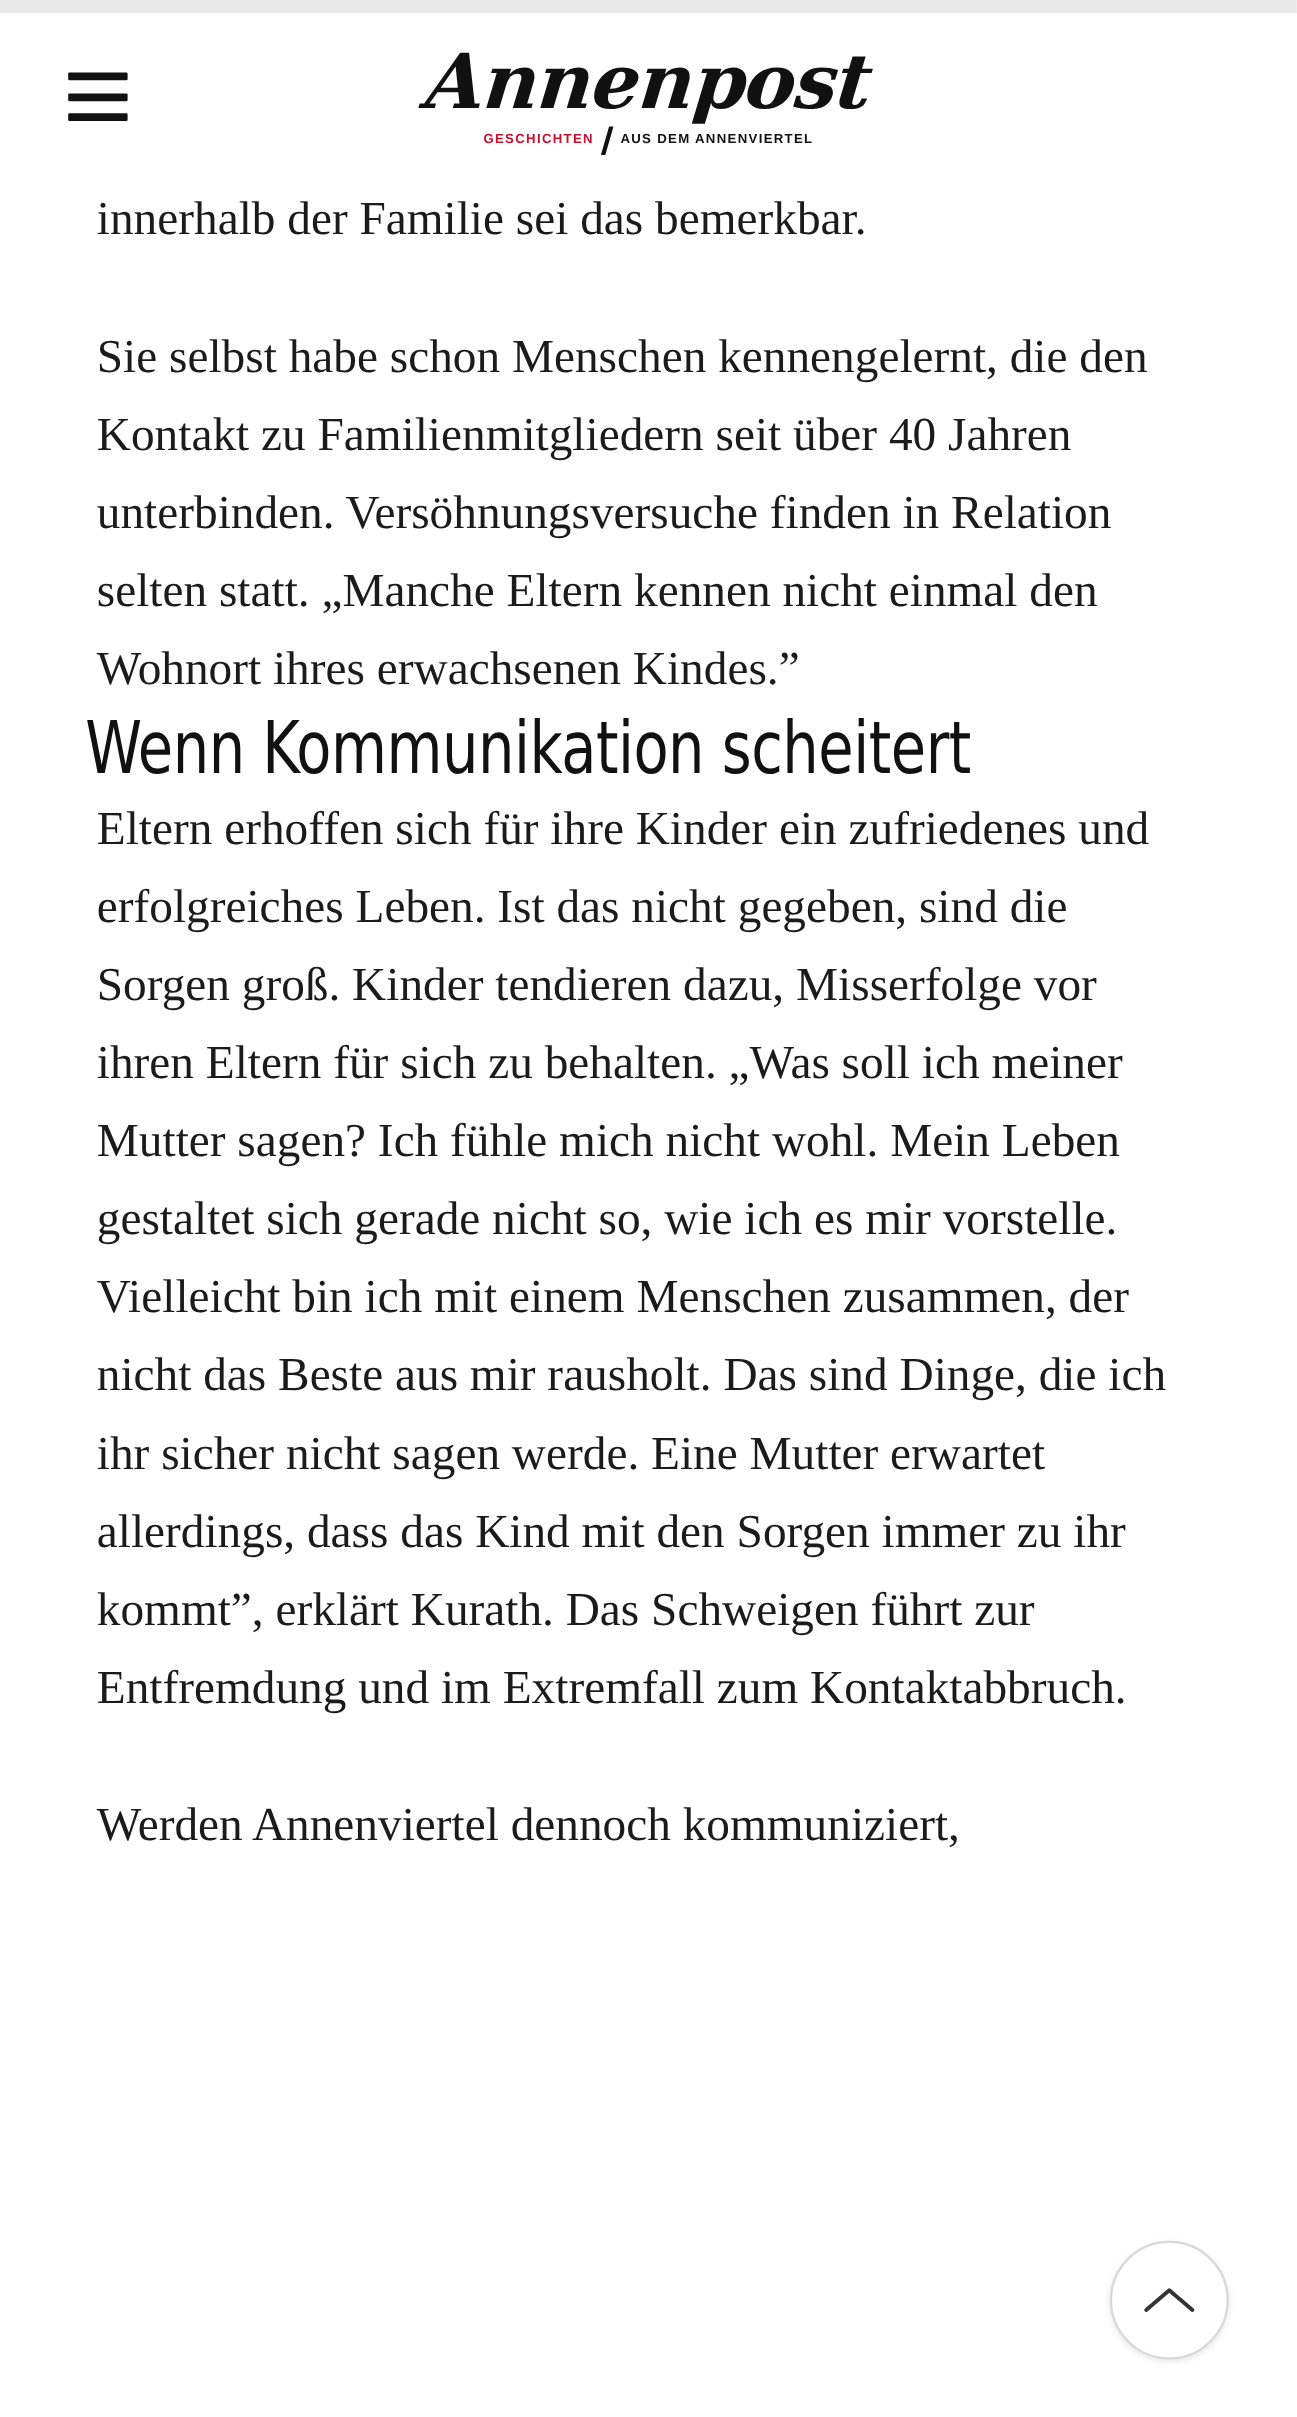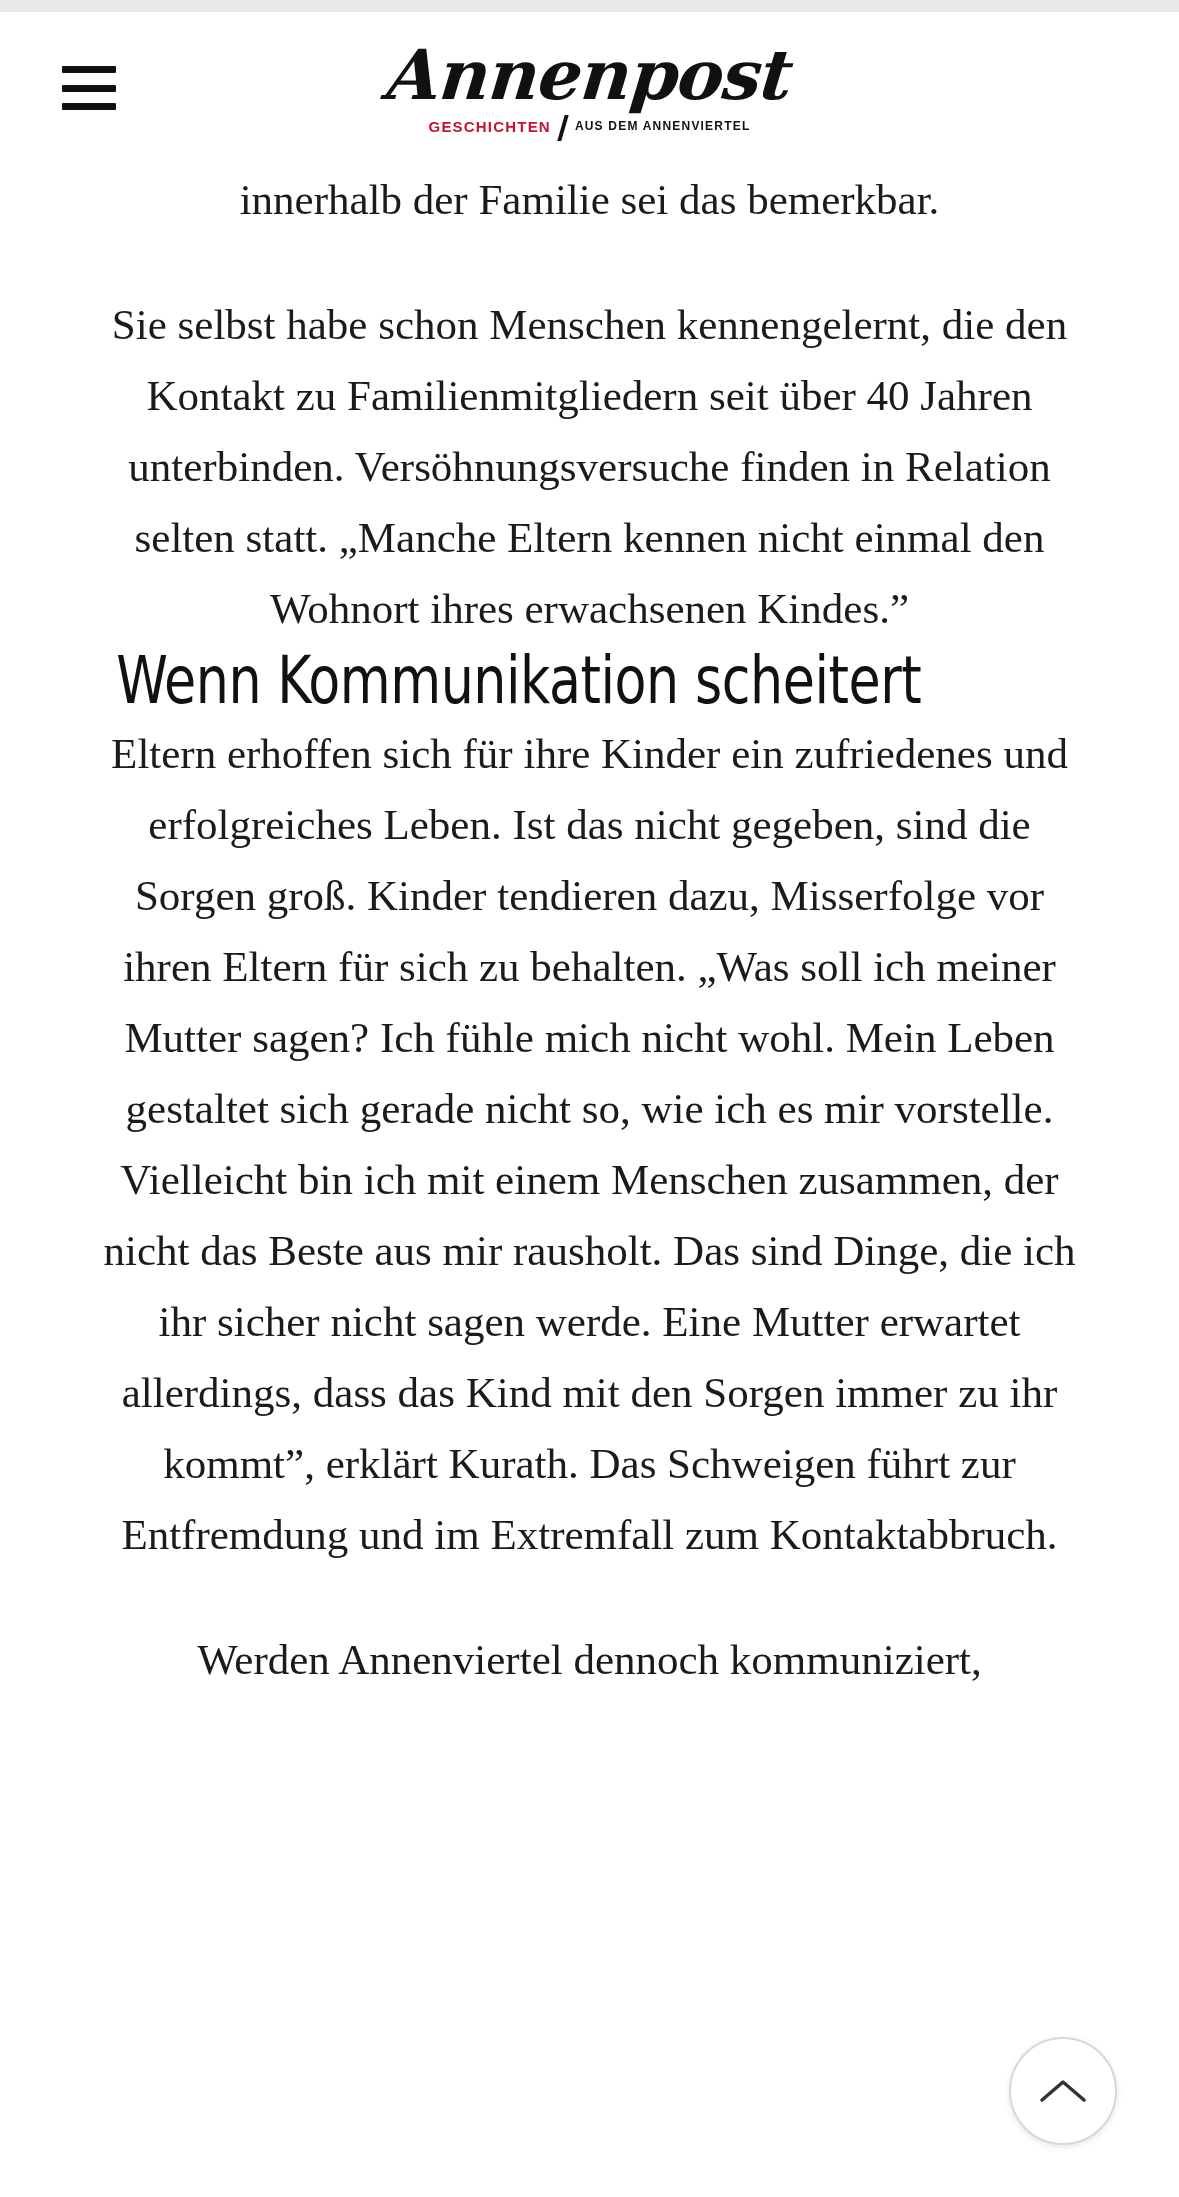--- a/index.html
+++ b/index.html
@@ -81,21 +81,21 @@
   .logo-sub {
     margin-top: 1px;
     display: flex;
     align-items: center;
     justify-content: center;
     gap: 6px;
     white-space: nowrap;
   }
   .logo-sub .kicker {
     font-family: "Liberation Sans", sans-serif;
-    font-size: 15px;
+    font-size: 12px;
     letter-spacing: 1.2px;
     font-weight: 700;
     color: #c8102e;
     text-transform: uppercase;
   }
   .logo-sub .kicker2 {
     font-family: "Liberation Sans", sans-serif;
     font-size: 12px;
     letter-spacing: 1.2px;
     font-weight: 700;
@@ -112,21 +112,20 @@
     position: relative;
     top: 2px;
   }
 
   
   .article {
     position: absolute;
     top: 164px;
     left: 0;
     width: 1179px;
-    text-align: center;
   }
   .article p,
   .article h2 {
     margin: 0;
   }
   .para {
     font-family: "Liberation Serif", serif;
     font-size: 43px;
     line-height: 71px;
     color: #1b1b1b;

